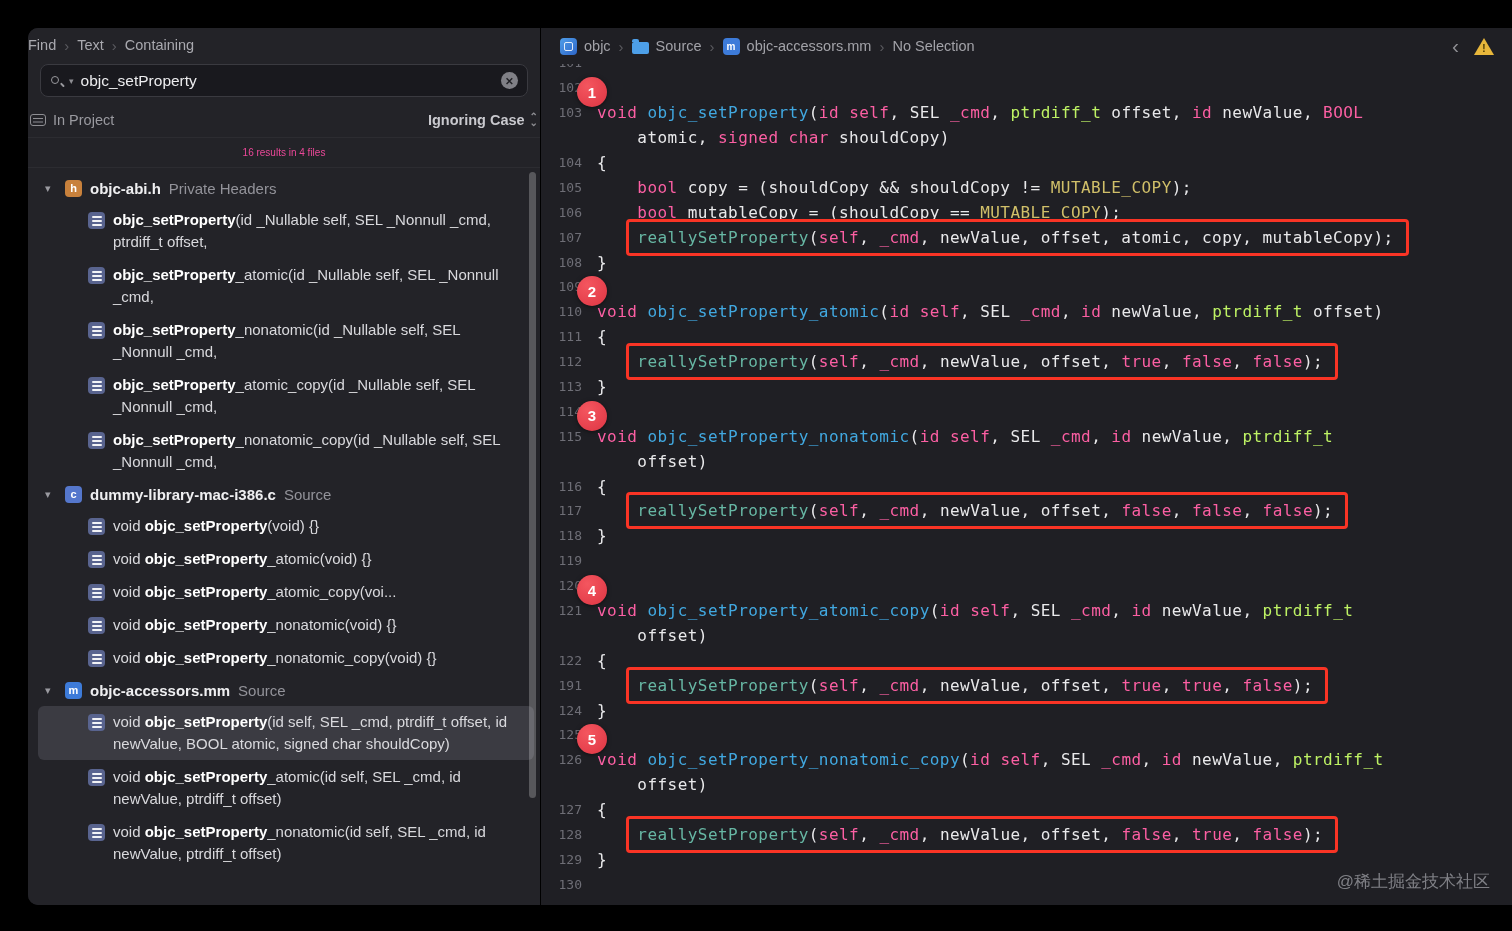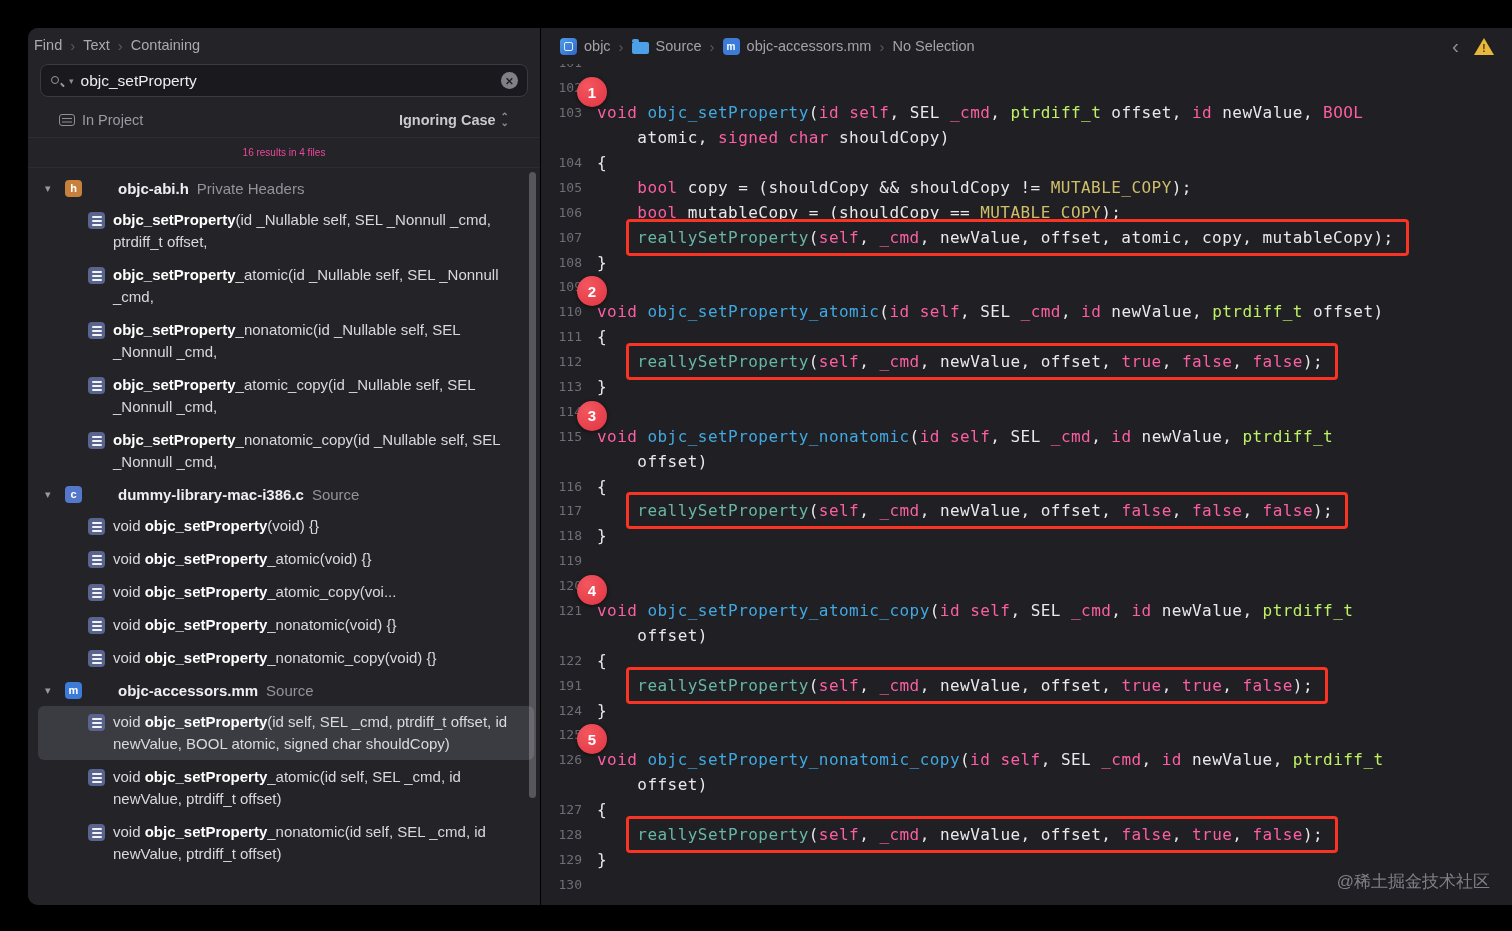--- a/index.html
+++ b/index.html
@@ -6,38 +6,38 @@
   html,body { width:1512px; height:931px; background:#000; overflow:hidden;
               font-family:"Liberation Sans", sans-serif; }
 
   .window { position:absolute; left:28px; top:28px; right:0; bottom:26px;
             background:#1F1F24; border-top-left-radius:10px; border-bottom-left-radius:10px;
             display:flex; overflow:hidden; }
 
   
   .sidebar { width:512px; flex:none; background:#232328; display:flex; flex-direction:column;
              position:relative; overflow:hidden; }
-  .scopebar { height:34px; display:flex; align-items:center; padding:0 6px; gap:8px;
+  .scopebar { height:34px; display:flex; align-items:center; padding:0 0; gap:8px;
               font-size:14.5px; color:#A9A9AF; }
   .scope-sep { color:#5B5B60; font-size:15px; }
   .search-wrap { padding:2px 12px 6px 12px; }
   .search-field { height:33px; background:#19191E; border:1px solid #3A3A40; border-radius:8px;
                   display:flex; align-items:center; padding:0 9px; gap:5px; }
   .mag { position:relative; width:14px; height:14px; flex:none; }
   .mag i { position:absolute; font-style:normal; }
   .mag-circle { left:1px; top:2px; width:8px; height:8px; border:1.7px solid #98989D; border-radius:50%; }
   .mag-handle { left:10px; top:10.5px; width:5px; height:1.7px; background:#98989D;
                 transform:rotate(45deg); border-radius:1px; }
   .mag-chev { color:#8E8E93; font-size:9px; margin-right:2px; }
   .search-input { flex:1; background:transparent; border:none; outline:none; color:#EDEDEF;
                   font-size:15.5px; font-family:"Liberation Sans", sans-serif; }
   .clear-btn { width:17px; height:17px; border-radius:50%; background:#808086; color:#1F1F24;
                font-size:10.5px; font-weight:bold; display:flex; align-items:center;
                justify-content:center; flex:none; cursor:default; }
-  .filterbar { height:34px; display:flex; align-items:center; padding:0 31px; color:#9A9AA0;
+  .filterbar { height:34px; display:flex; align-items:center; padding:0 2px; color:#9A9AA0;
                font-size:14.5px; }
   .inproj { display:flex; align-items:center; gap:7px; }
   .proj-ic { width:16px; height:12px; border:1.5px solid #8E8E93; border-radius:3px; position:relative; }
   .proj-ic::before { content:""; position:absolute; left:2px; right:2px; top:2.5px; height:1.5px;
                      background:#8E8E93; box-shadow:0 3.5px 0 #8E8E93; }
   .spacer { flex:1; }
   .casesel { display:flex; align-items:center; gap:5px; color:#C9C9CE;font-weight:bold; }
   .updown { display:inline-flex; flex-direction:column; line-height:6.5px; font-size:10px;
             color:#8E8E93; }
   .updown i { font-style:normal; }
@@ -46,21 +46,21 @@
 
   .results { flex:1; overflow:hidden; padding-top:5px; }
   .group-row { height:30px; display:flex; align-items:center; gap:8px; padding-left:17px;
                font-size:15px; }
   .disclosure { color:#9A9AA0; font-size:11px; width:12px; }
   .ficon { width:17px; height:17px; border-radius:4px; display:flex; align-items:center;
            justify-content:center; color:#fff; font-size:11px; font-weight:bold; flex:none; }
   .ficon.header { background:#C8813C; }
   .ficon.source-c { background:#5577CC; }
   .ficon.source-m { background:#3D7BD9; }
-  .fname { color:#EFEFF1; font-weight:bold;margin-left:28px; }
+  .fname { color:#EFEFF1; font-weight:bold; }
   .fsuffix { color:#93939A; }
   .item { position:relative; margin:1px 6px 1px 10px; padding:5px 14px 5px 75px;
           border-radius:6px; color:#D9D9DD; font-size:15px; line-height:22px; }
   .item.selected { background:#3B3B42; }
   .doc-icon { position:absolute; left:50px; top:8px; width:17px; height:17px; border-radius:4px;
               background:#59648F; }
   .doc-icon i { display:block; height:1.6px; background:rgba(255,255,255,.92); margin:0 3.5px;
                 border-radius:1px; }
   .doc-icon i:nth-child(1) { margin-top:4px; }
   .doc-icon i:nth-child(2), .doc-icon i:nth-child(3) { margin-top:2.6px; }

